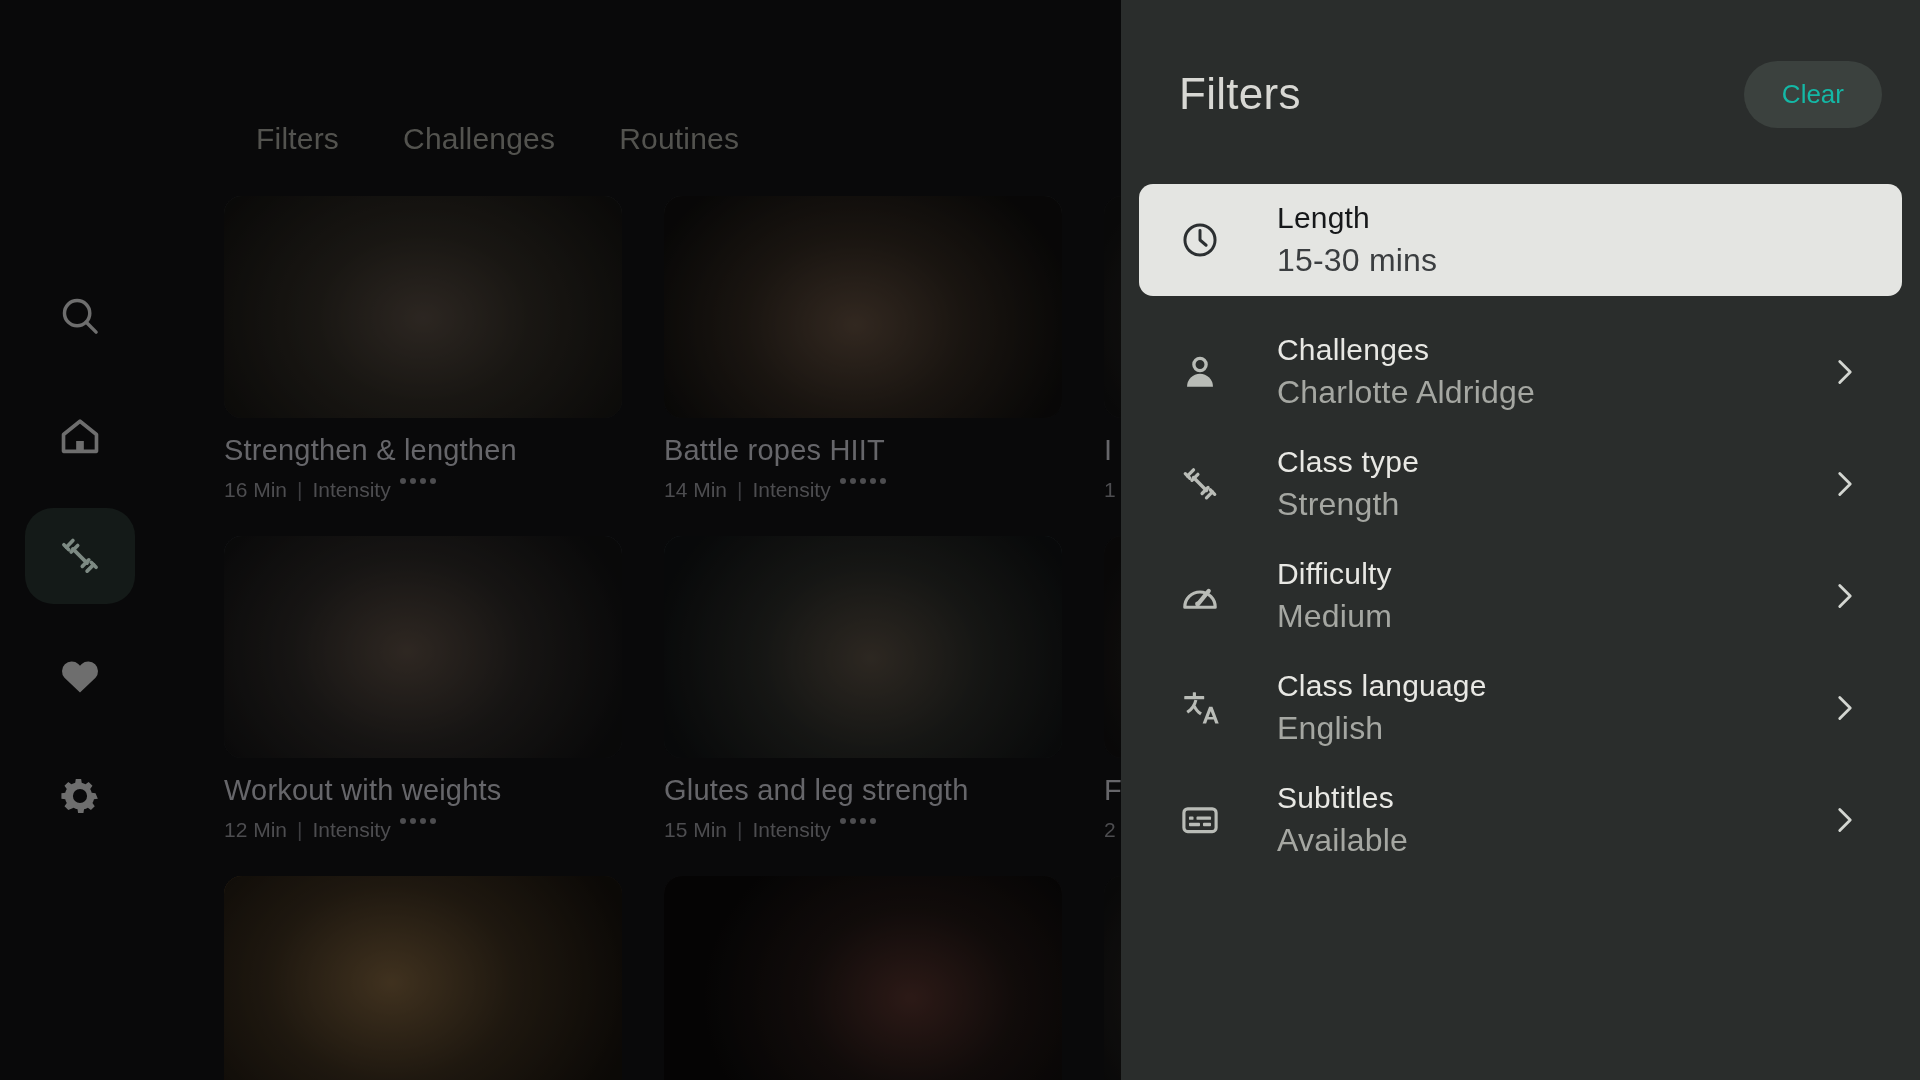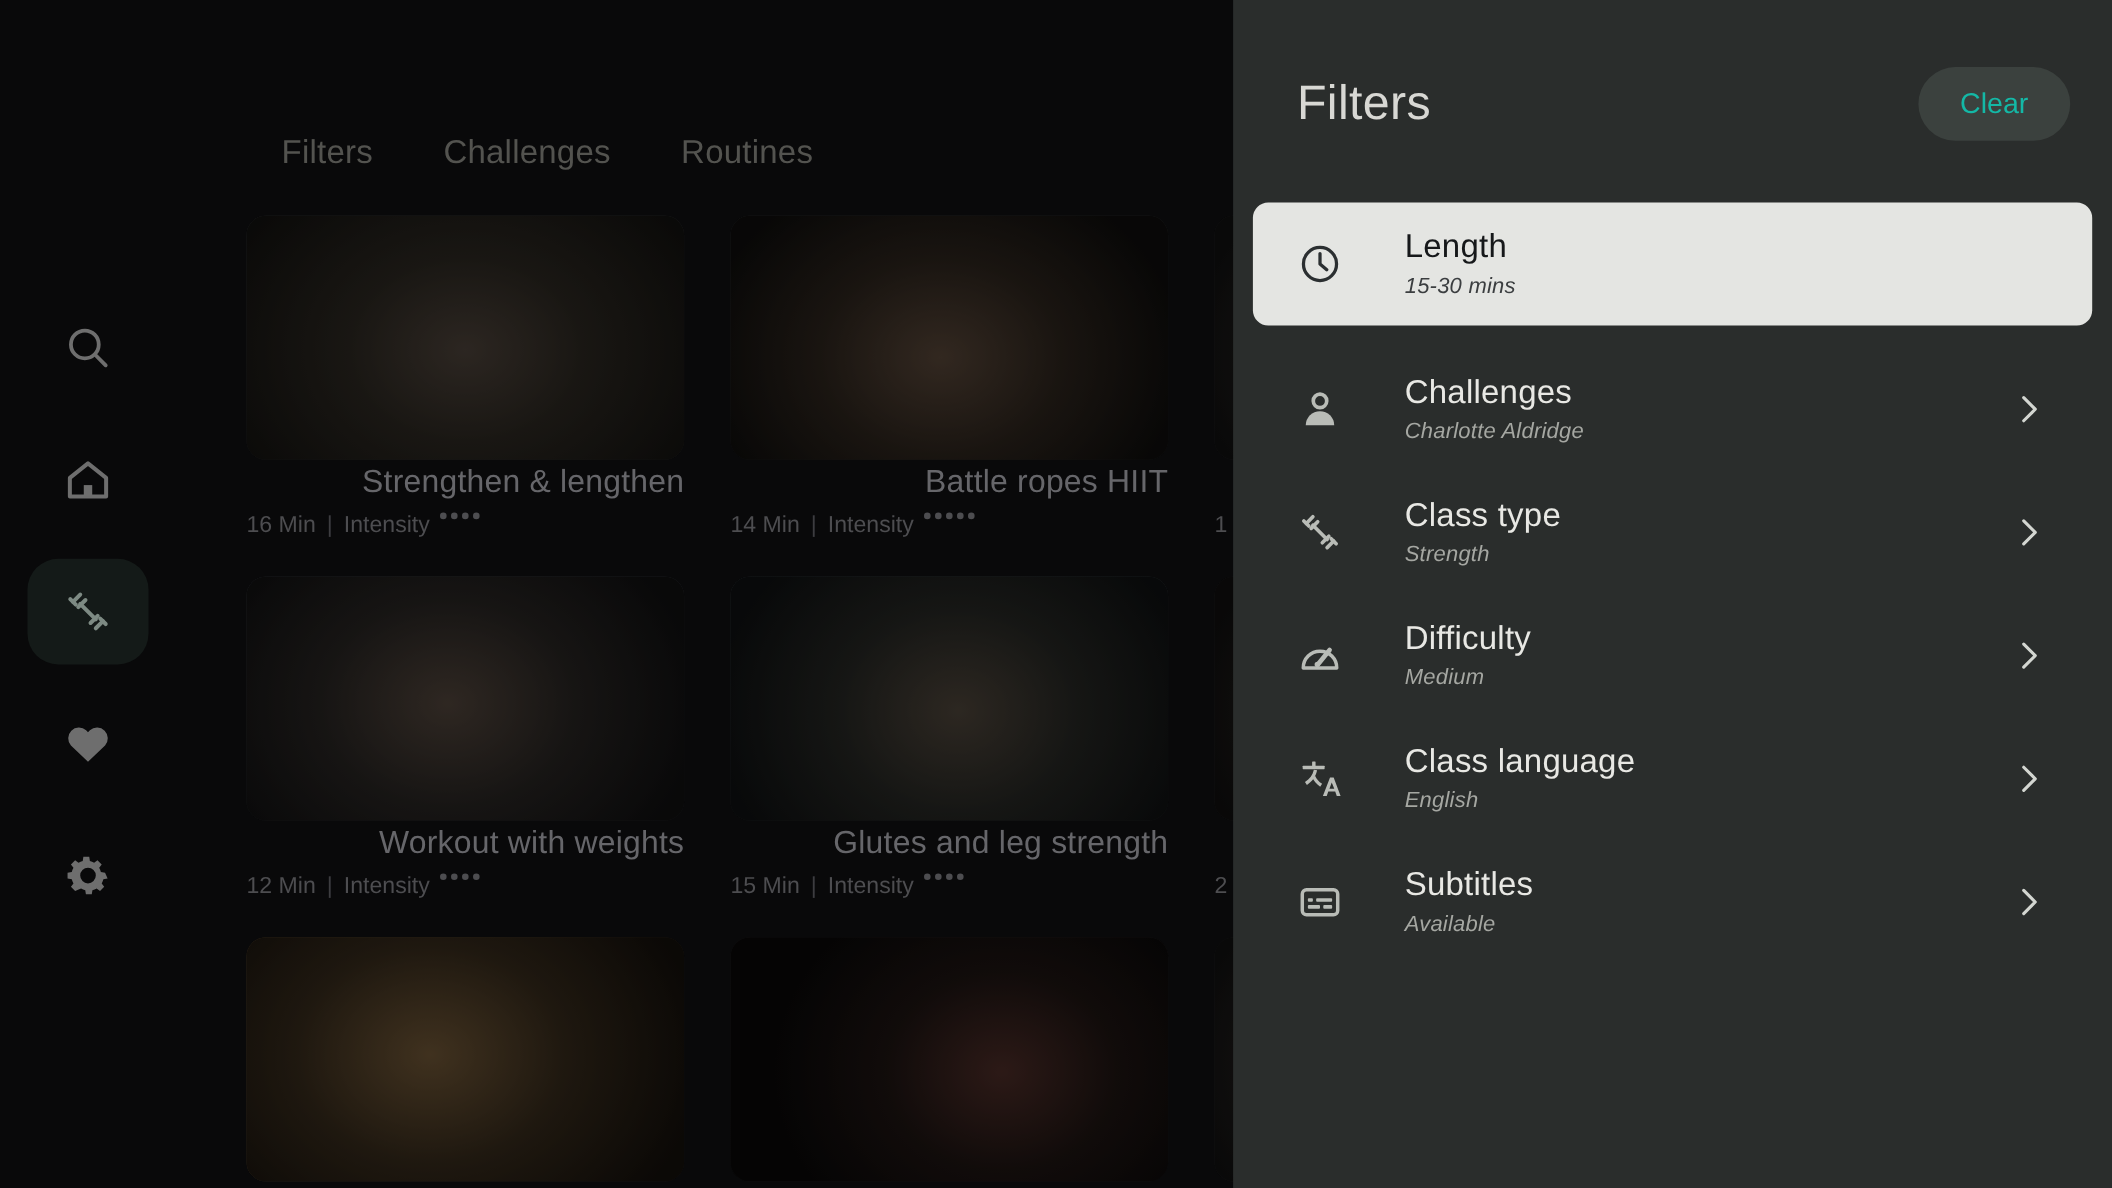--- a/index.html
+++ b/index.html
@@ -46,22 +46,22 @@
     row-gap: 34px;
   }
   .card { width: 398px; cursor: pointer; }
   .thumb {
     width: 398px; height: 222px; border-radius: 18px; overflow: hidden;
     position: relative; background: #151515;
   }
   .thumb .scene { position: absolute; inset: 0; }
   .thumb .veil { position: absolute; inset: 0; background: rgba(0,0,0,0.40); }
   .card-title {
-    margin-top: 4px; font-size: 29px; color: #66666a; letter-spacing: .2px;
-    white-space: nowrap; overflow: hidden; text-align: right;
+    margin-top: 16px; font-size: 29px; color: #66666a; letter-spacing: .2px;
+    white-space: nowrap; overflow: hidden;
   }
   .card-meta {
     margin-top: 11px; font-size: 21px; color: #4d4d50; display: flex; align-items: flex-start;
     white-space: nowrap;
   }
   .card-meta .sep { margin: 0 10px; color: #3d3d40; }
   .dots { display: inline-flex; gap: 4px; margin-left: 9px; align-items: center; }
   .dots i { width: 6px; height: 6px; border-radius: 50%; background: #4d4d50; display: block; }
 
   
@@ -83,21 +83,21 @@
   #filter-list { position: absolute; left: 18px; right: 18px; top: 184px; }
   .frow {
     position: relative; display: flex; align-items: center;
     height: 112px; padding: 0 38px 0 40px; border-radius: 14px; cursor: pointer; gap: 34px;
   }
   .frow + .frow { margin-top: 0; }
   .frow.sel { background: #e4e5e2; }
   .frow .ficon { width: 64px; flex: 0 0 64px; display: flex; align-items: center; justify-content: flex-start; }
   .frow .ftext { flex: 1 1 auto; min-width: 0; }
   .frow .flabel { font-size: 30px; color: #e8e8e4; letter-spacing: .2px; line-height: 1.12; }
-  .frow .fvalue { font-size: 20px; color: #a5a7a2; margin-top: 7px; letter-spacing: .2px; font-style: italic; }
+  .frow .fvalue { font-size: 32px; color: #a5a7a2; margin-top: 7px; letter-spacing: .2px; }
   .frow.sel .flabel { color: #16181a; }
   .frow.sel .fvalue { color: #3b3e40; }
   .frow .chev { flex: 0 0 40px; display: flex; align-items: center; justify-content: center; }
   .row-gap { height: 20px; }
 </style>
 </head>
 <body>
 
 <div id="app">
 

